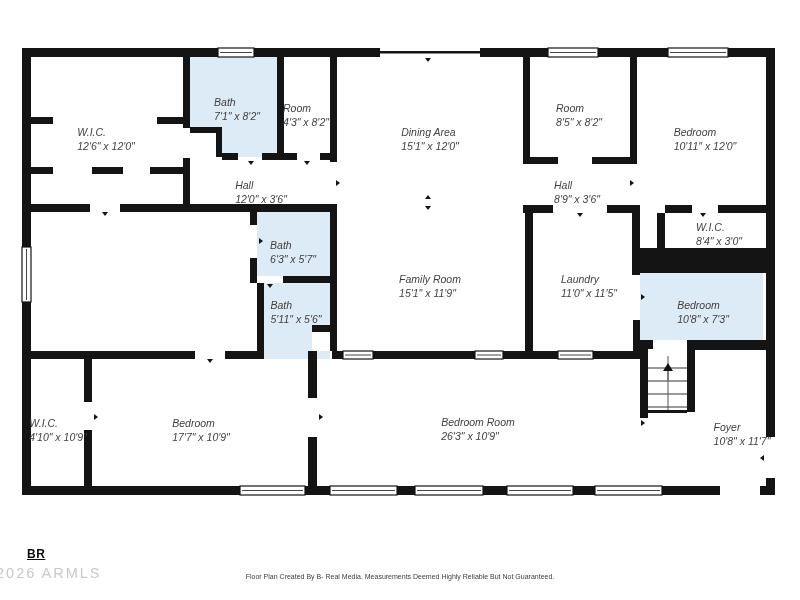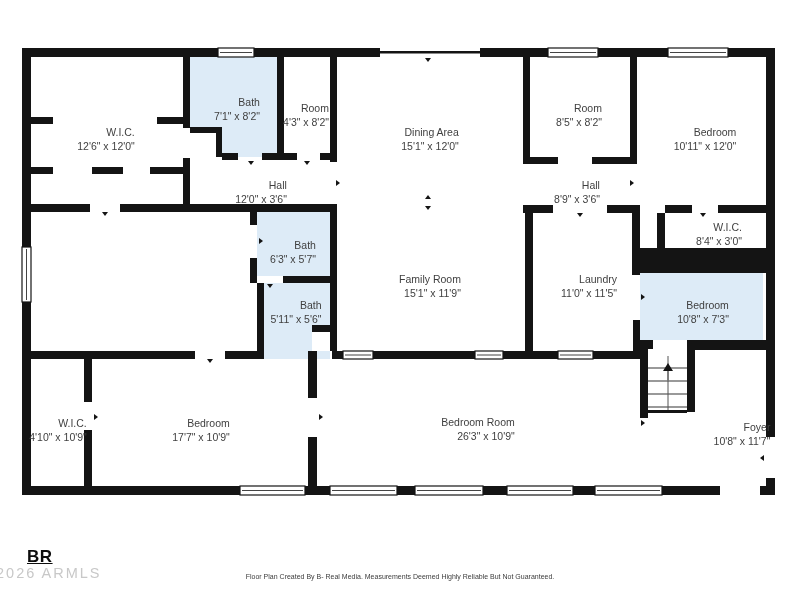--- a/index.html
+++ b/index.html
@@ -9,26 +9,26 @@
   .wall{fill:var(--wall,#141414);}
   .thinwall{fill:var(--wall,#141414);}
   .bath{fill:var(--bath,#ddebf7);}
   .wfill{fill:#ffffff;}
   .win rect{fill:#ffffff;stroke:var(--wall,#141414);stroke-width:1.2;}
   .win line{stroke:var(--wall,#141414);stroke-width:0.8;}
   .tick{fill:var(--wall,#141414);}
   .tread{stroke:#777777;stroke-width:1.3;}
   .stairline{stroke:#555555;stroke-width:1;}
   .stairbottom{stroke:var(--wall,#141414);stroke-width:3;}
-  .room-label{position:absolute;transform:translateX(-50%);text-align:right;
-              color:var(--label,#3f3f3f);font-size:10.5px;line-height:13.5px;white-space:nowrap;}
+  .room-label{position:absolute;transform:translateX(-50%);text-align:left;
+              color:var(--label,#3f3f3f);font-size:10.5px;line-height:13.5px;white-space:nowrap;font-style:italic;}
   #watermark{position:absolute;left:-4px;top:565px;color:var(--watermark,#c8c8c8);
              font-size:14.5px;letter-spacing:2px;font-weight:400;}
   #brand-logo{position:absolute;left:27px;top:547px;color:var(--logo,#0d0d0d);
-              font-size:17px;font-weight:800;letter-spacing:0.5px;text-decoration:underline;}
+              font-size:12px;font-weight:800;letter-spacing:0.5px;text-decoration:underline;}
   #disclaimer{position:absolute;left:50%;transform:translateX(-50%);top:573px;
               color:var(--disclaimer,#3c3c3c);font-size:7px;white-space:nowrap;}
 </style>
 </head>
 <body>
 
 <div id="stage">
 
   <svg id="plan-svg" width="800" height="600" viewBox="0 0 800 600">
 

